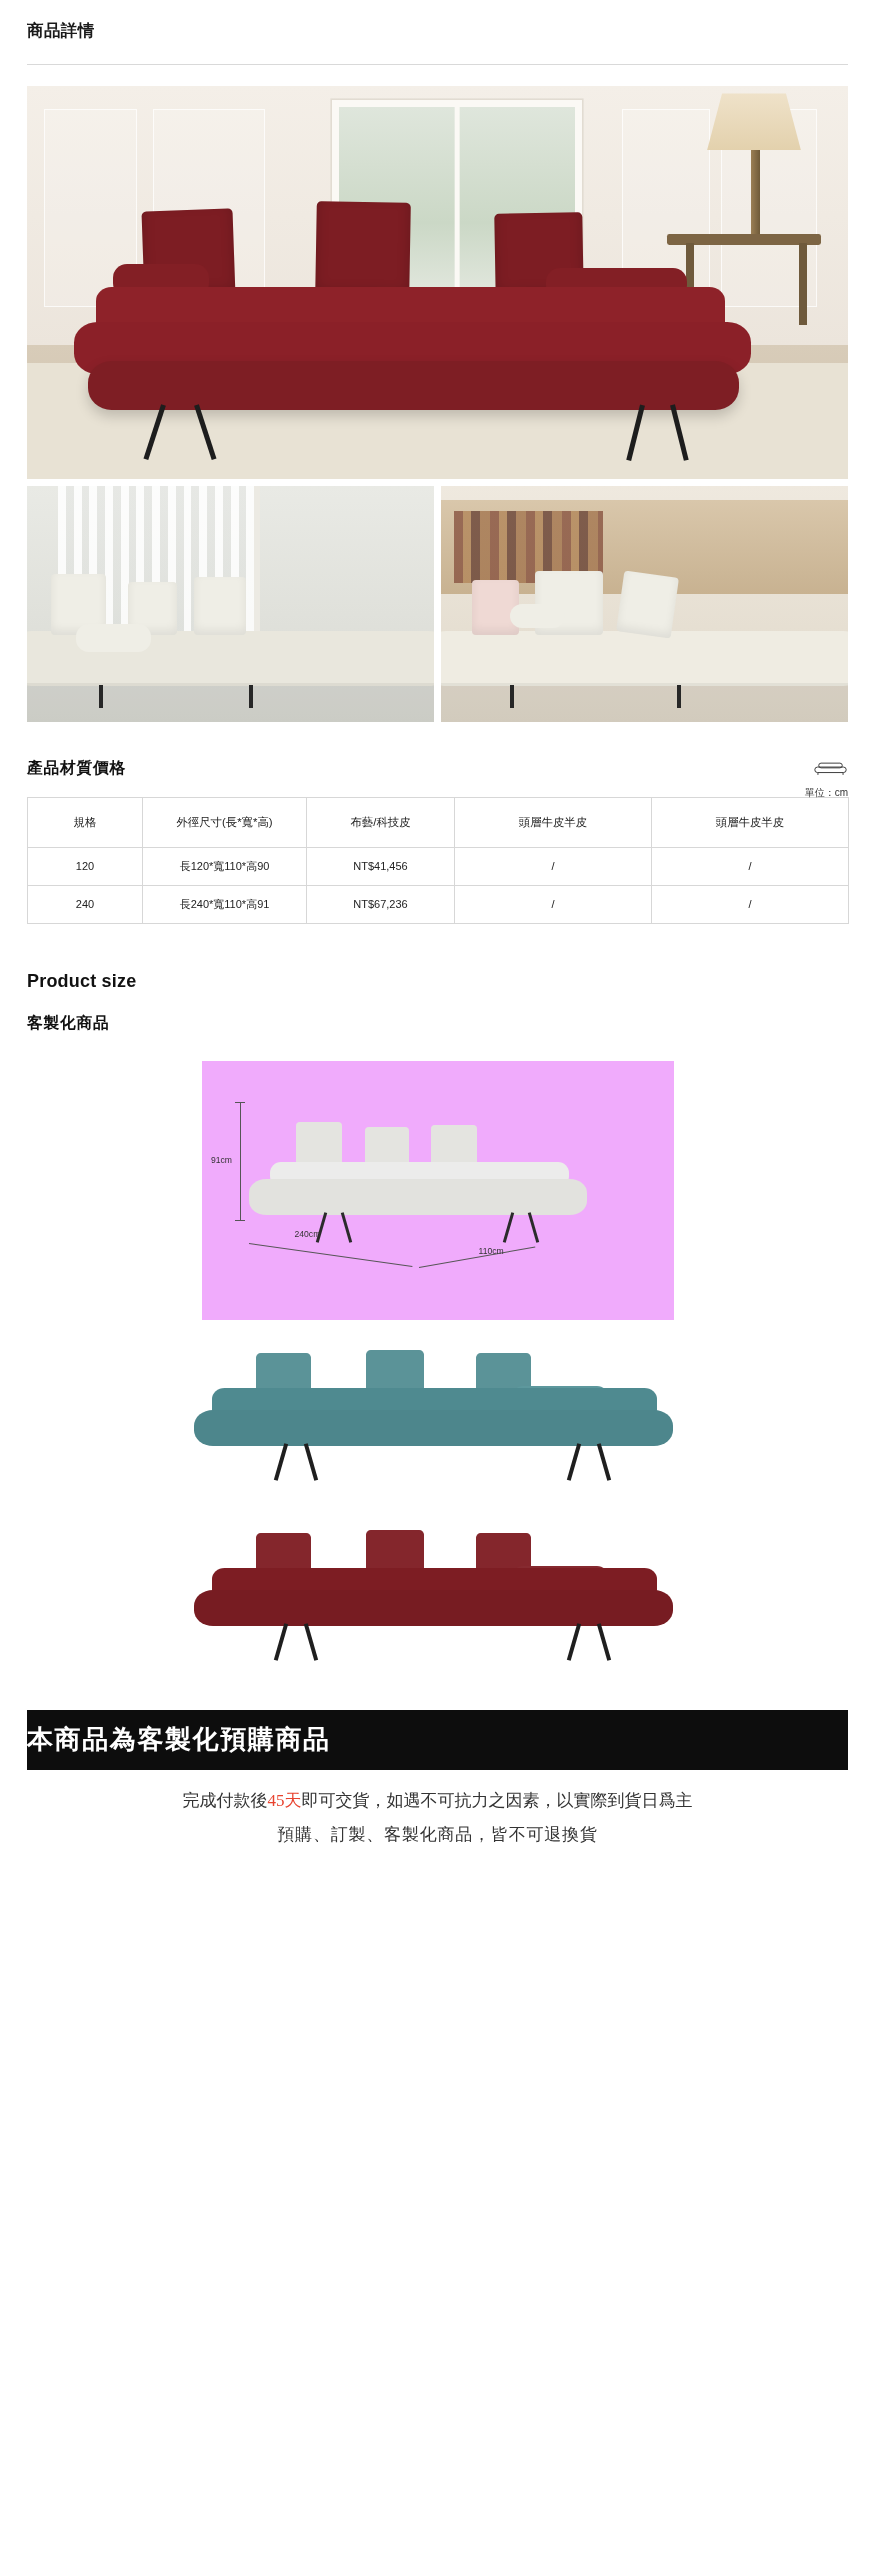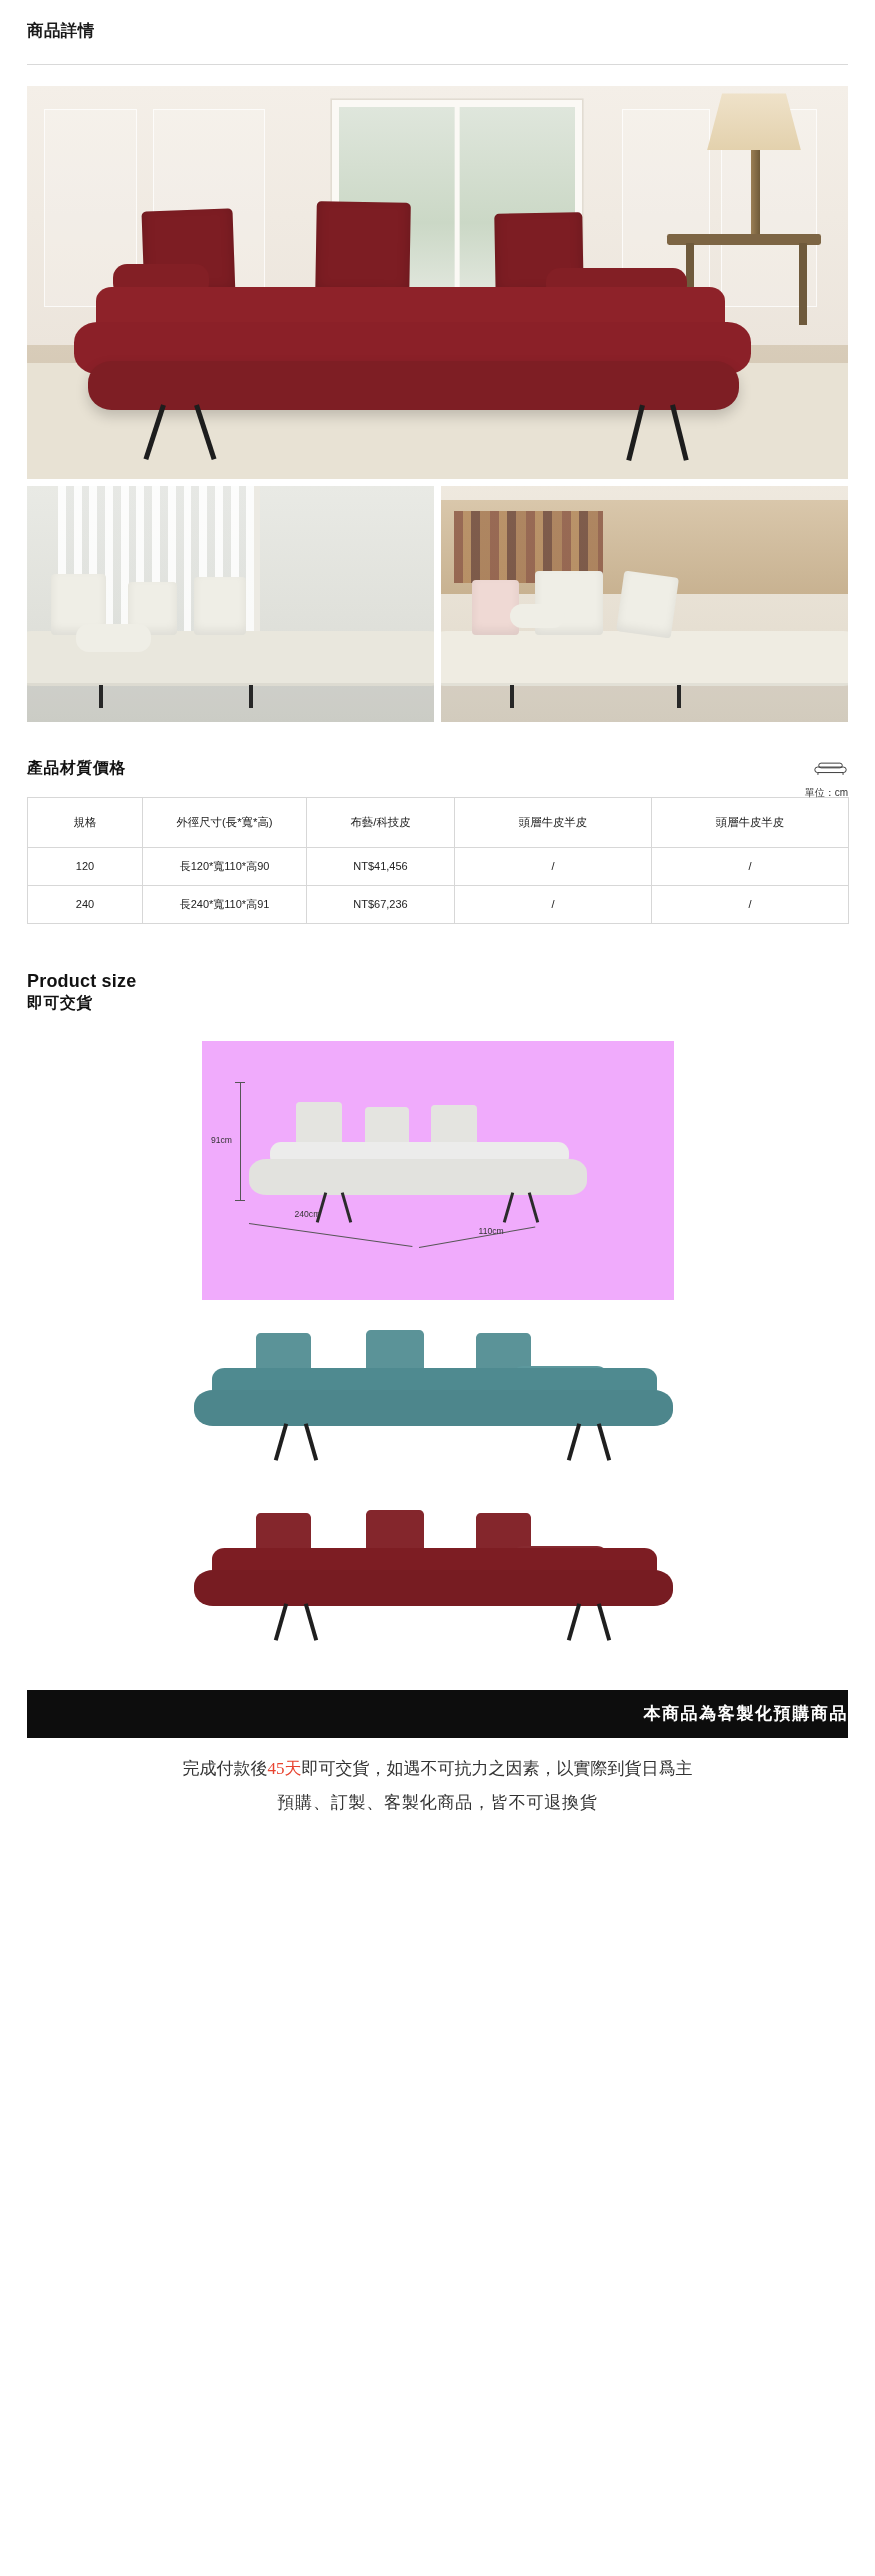--- a/index.html
+++ b/index.html
@@ -193,21 +193,21 @@
   .sec-title-en {
     font-size: 18px;
     font-weight: bold;
     color: #111;
     letter-spacing: 0.2px;
   }
   .sec-title-zh {
     font-size: 15.7px;
     font-weight: bold;
     color: #111;
-    margin-top: 1px;
+    margin-top: 21px;
     letter-spacing: 0.8px;
   }
   .sofa-icon {
     position: absolute;
     right: 0;
     top: 1.6px;
     width: 35px;
     height: 15.7px;
   }
   .unit-note {
@@ -295,22 +295,22 @@
   .variant .v-bol  { position:absolute; border-radius:11px; }
   .variant .v-leg  { position:absolute; width:3.9px; height:38px; background:#1f1f1f; top:101px; }
 
   
   .notice {
     margin: 39px 27px 0 27px;
   }
   .notice-bar {
     background: #0d0d0d;
     color: #fff;
-    text-align: right;
-    font-size: 17px;
+    text-align: left;
+    font-size: 26px;
     font-weight: bold;
     letter-spacing: 1.6px;
     padding: 12.6px 0;
   }
   .notice-body {
     text-align: center;
     padding: 14px 0 31px 0;
     font-size: 17px;
     color: #333;
     line-height: 2;
@@ -418,21 +418,21 @@
         <td class="col-dim">長240*寬110*高91</td>
         <td class="col-fab">NT$67,236</td>
         <td>/</td>
         <td>/</td>
       </tr>
     </tbody>
   </table>
 
   <div class="section" style="margin-top:47px;">
     <div class="sec-title-en">Product size</div>
-    <div class="sec-title-zh">即可交貨</div>
+    <div class="sec-title-zh">客製化商品</div>
   </div>
 
   <div class="size-figure">
 
     <div class="sz-cushion" style="left:94px; top:61px; width:46px; height:49px;"></div>
     <div class="sz-cushion" style="left:163px; top:66px; width:44px; height:44px;"></div>
     <div class="sz-cushion" style="left:229px; top:64px; width:46px; height:46px;"></div>
     <div class="sz-bolster" style="left:236px; top:101px; width:80px; height:19px;"></div>
     <div class="sofa-top"></div>
     <div class="sofa-body"></div>

